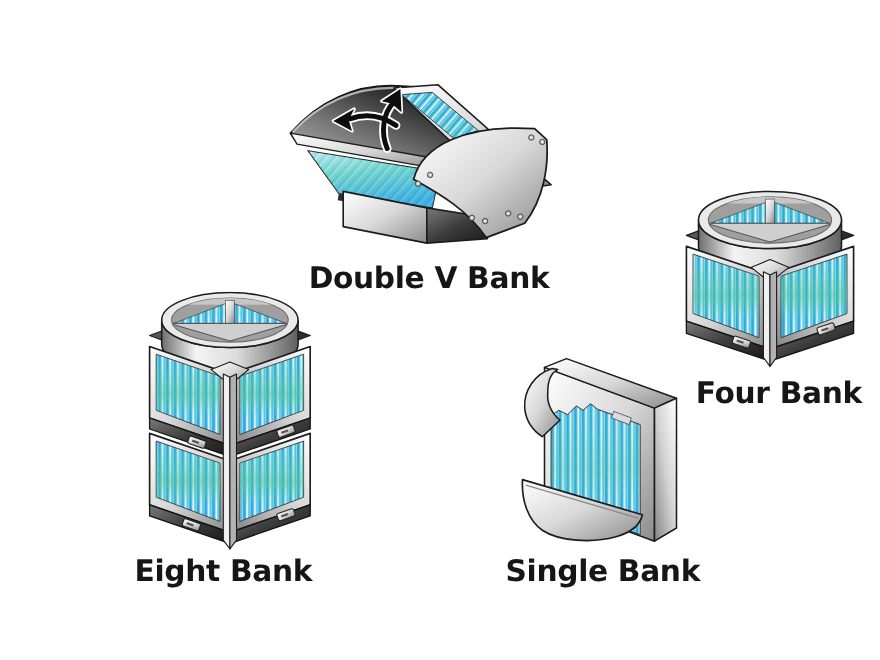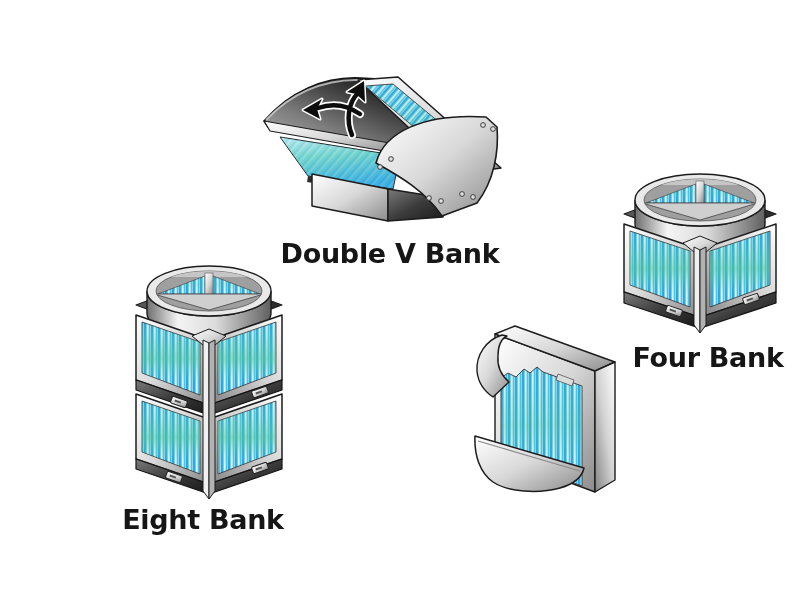--- a/index.html
+++ b/index.html
@@ -274,14 +274,15 @@
     </g>
     <g>
       <path d="M429,436 L538,468 C536,477 528,484 514,488 C492,494 462,492 447,482 C434,473 428,455 429,436 Z" fill="url(#gMetal)" stroke="#1c1c1c" stroke-width="1.5" stroke-linejoin="round"></path>
       <path d="M432,441 L534,471" fill="none" stroke="#8a8a8a" stroke-width="1.2"></path>
     </g>
   </svg>
 
   <div id="label-dv" class="fig-label">Double V Bank</div>
   <div id="label-eight" class="fig-label">Eight Bank</div>
   <div id="label-four" class="fig-label">Four Bank</div>
+  <div id="label-single" class="fig-label">Single Bank</div>
 
 </div>
 
 </body></html>

